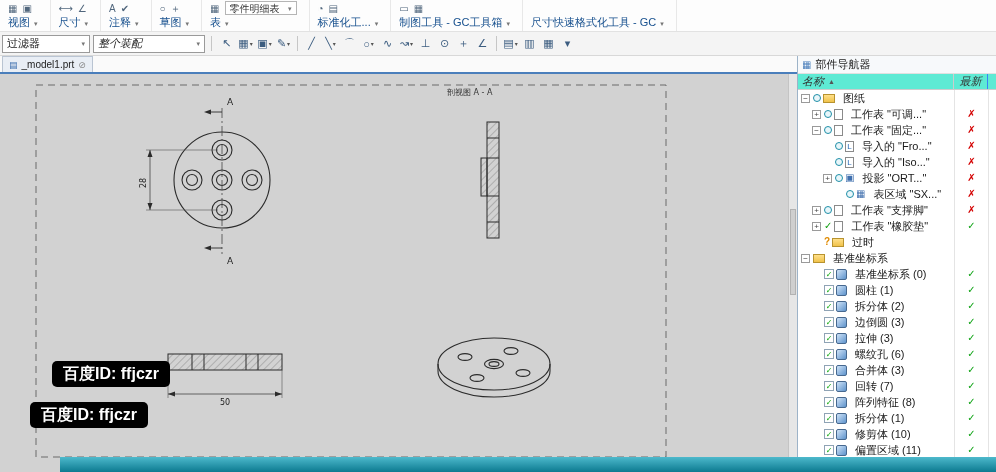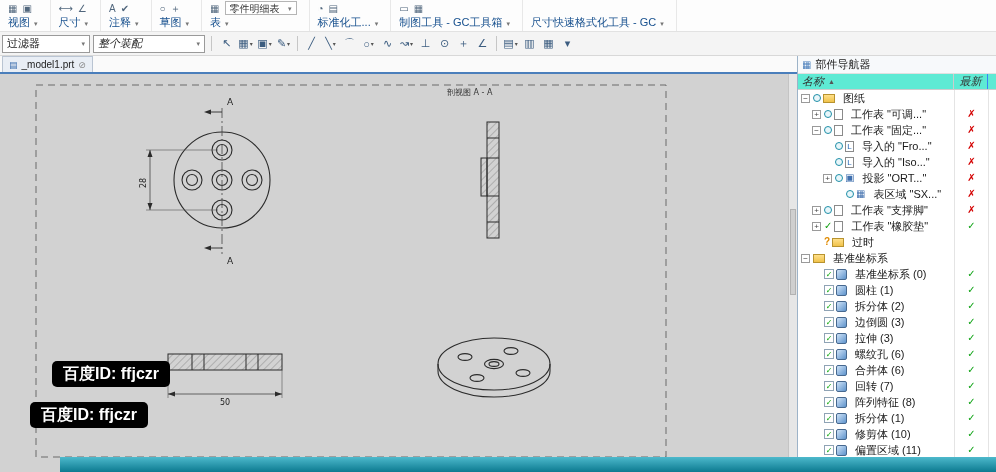--- a/index.html
+++ b/index.html
@@ -479,21 +479,21 @@
             </div>
             <span class="st st-check">✓</span>
             <span class="st-extra"></span>
           </div>
           <div class="trow">
             <div class="body">
               <span style="width: 11px; flex: 0 0 auto;"></span>
               <span class="exp none"></span>
               <span class="ic ic-checkbox">✓</span>
               <span class="ic ic-feat"></span>
-              <span class="lbl">合并体 (6)</span>
+              <span class="lbl">合并体 (3)</span>
             </div>
             <span class="st st-check">✓</span>
             <span class="st-extra"></span>
           </div>
           <div class="trow">
             <div class="body">
               <span style="width: 11px; flex: 0 0 auto;"></span>
               <span class="exp none"></span>
               <span class="ic ic-checkbox">✓</span>
               <span class="ic ic-feat"></span>

